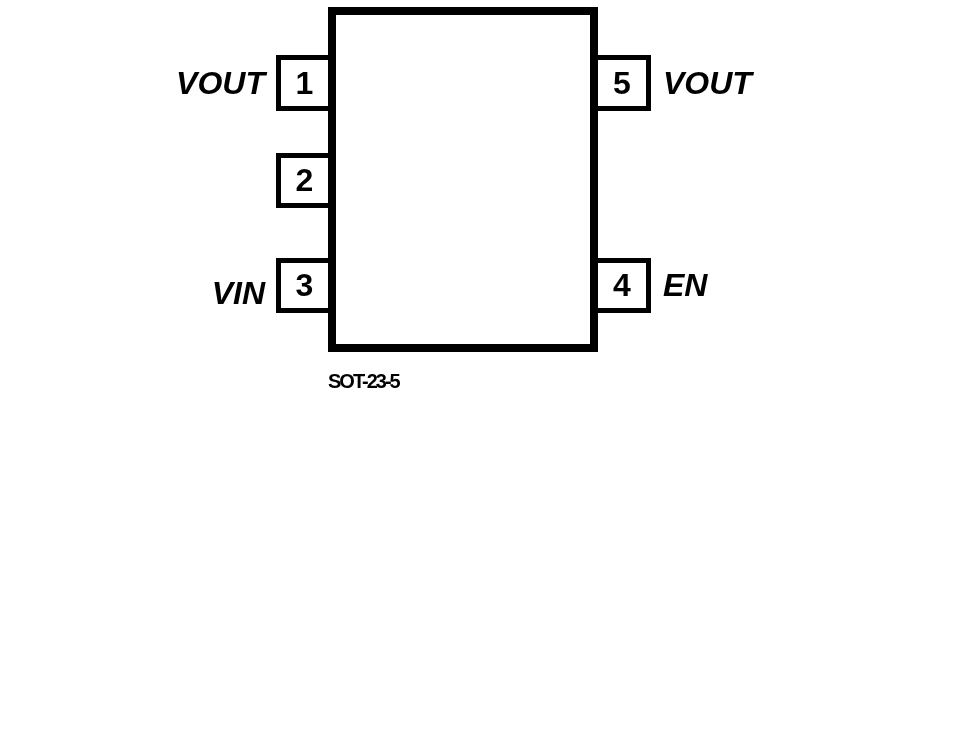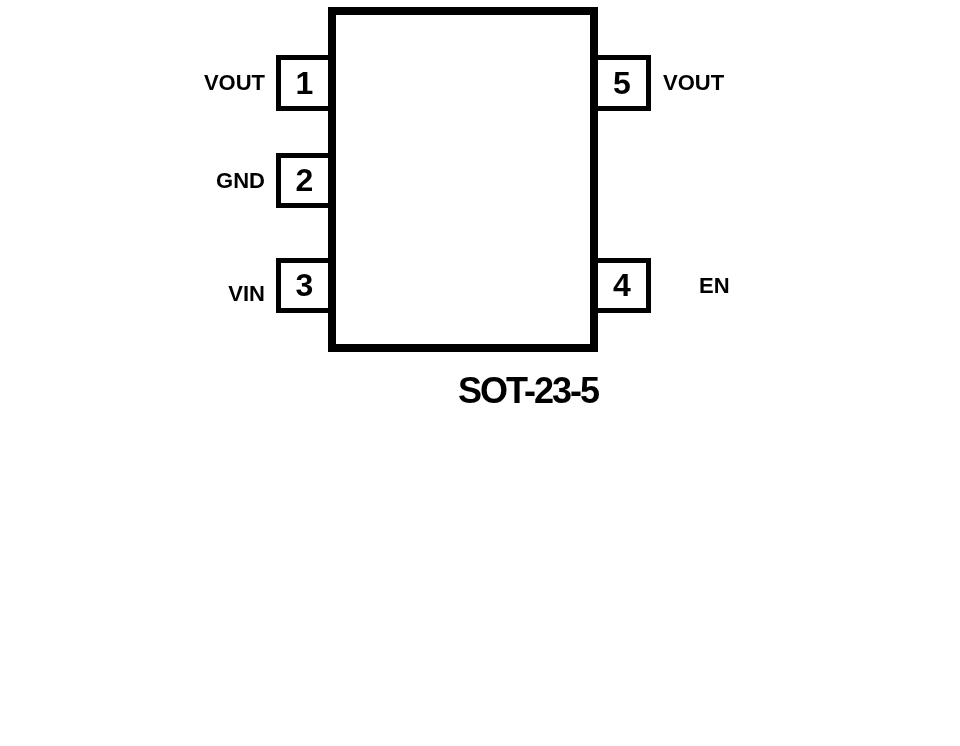--- a/index.html
+++ b/index.html
@@ -34,33 +34,34 @@
     font-size: 32px;
   }
   .pin-box.left  { left: 276px; width: 57px; }
   .pin-box.right { left: 593px; width: 58px; }
   .pin-label {
     position: absolute;
     height: 56px;
     display: flex;
     align-items: center;
     font-weight: bold;
-    font-size: 22px;
+    font-size: 32px;
     white-space: nowrap;
+    font-style: italic;
   }
   .pin-label.left  { right: 695px; justify-content: flex-end; }
   .pin-label.right { left: 663px; }
   .package-label {
     position: absolute;
     left: 328px;
     top: 370px;
     width: 270px;
-    text-align: right;
+    text-align: left;
     font-weight: bold;
-    font-size: 36px;
+    font-size: 20px;
     letter-spacing: -2px;
   }
 </style>
 </head>
 <body>
 
 <div class="canvas">
   <div class="ic-body"></div>
 
   <div class="pin-box left" style="top:55px; height:56px;">
@@ -73,19 +74,18 @@
     <span>3</span>
   </div>
   <div class="pin-box right" style="top:55px; height:56px;">
     <span>5</span>
   </div>
   <div class="pin-box right" style="top:258px; height:55px;">
     <span>4</span>
   </div>
 
   <div class="pin-label left" style="top:55px;">VOUT</div>
-  <div class="pin-label left" style="top:153px; height:55px;">GND</div>
   <div class="pin-label left" style="top:266px; height:55px;">VIN</div>
   <div class="pin-label right" style="top:55px;">VOUT</div>
-  <div class="pin-label right" style="top:258px; height:55px;margin-left:36px;">EN</div>
+  <div class="pin-label right" style="top:258px; height:55px;">EN</div>
 
   <div class="package-label">SOT-23-5</div>
 </div>
 
 </body></html>

